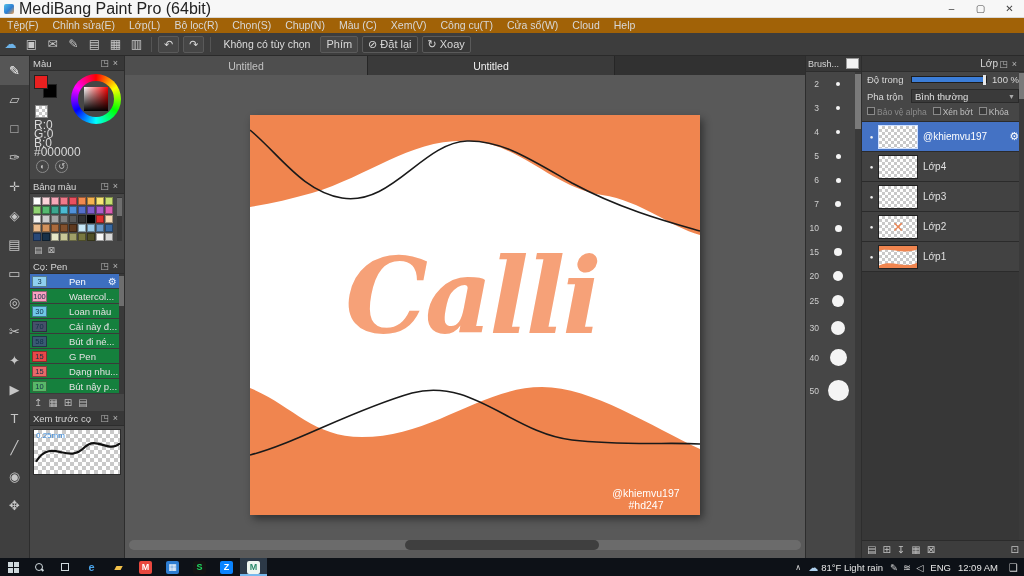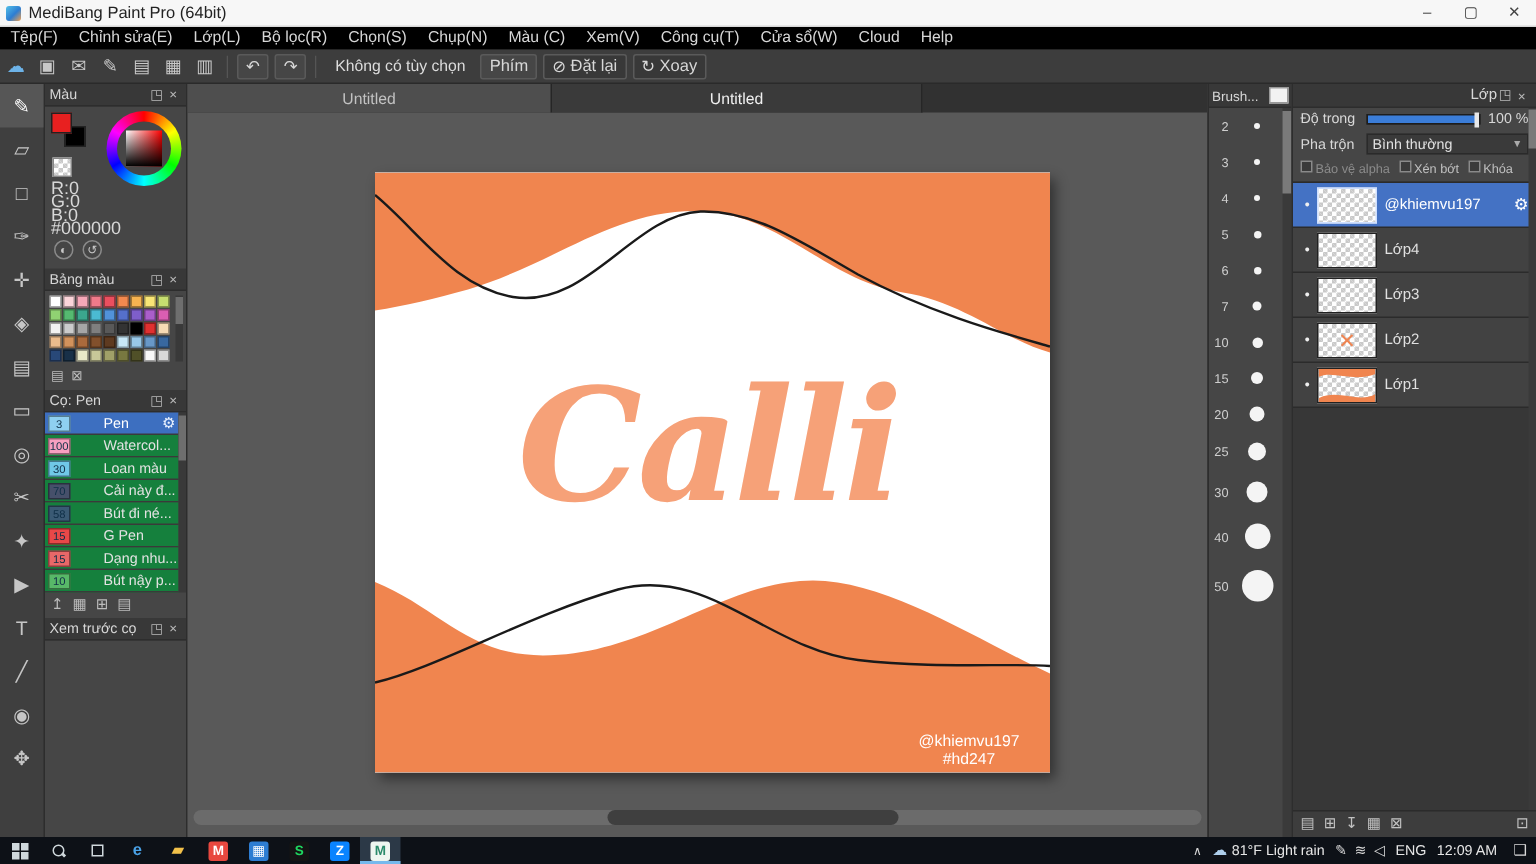--- a/index.html
+++ b/index.html
@@ -5,27 +5,27 @@
   * { margin:0; padding:0; box-sizing:border-box; }
   html,body { width:1024px; height:576px; overflow:hidden; background:#222;
     font-family:"Liberation Sans","DejaVu Sans",sans-serif; font-size:11px; }
   .app { width:1024px; height:576px; display:flex; flex-direction:column; }
 
   
   .titlebar { height:18px; background:#f7f7f7; display:flex; align-items:center; color:#222;
     border-bottom:1px solid #d8d8d8; flex:0 0 18px; }
   .app-ico { width:10px; height:10px; margin:0 5px 0 4px; border-radius:2px;
     background:linear-gradient(135deg,#53c0e8,#2d7dd2 55%,#f2a14f); }
-  .titletext { font-size:11px; }
+  .titletext { font-size:16px; }
   .win-btns { margin-left:auto; display:flex; height:100%; }
   .win-btn { width:29px; display:flex; align-items:center; justify-content:center;
     font-size:10px; color:#444; cursor:default; }
 
   
-  .menubar { height:15px; background:#000000; display:flex; align-items:flex-end; color:#d8d8d8;
+  .menubar { height:15px; background:#a16207; display:flex; align-items:flex-end; color:#d8d8d8;
     flex:0 0 15px; }
   .menu-item { padding:0 7px; font-size:10.5px; line-height:15px; white-space:nowrap; }
 
   
   .toolbar { height:23px; background:#3d3d3d; border-bottom:1px solid #2a2a2a; display:flex;
     align-items:center; color:#cfcfcf; flex:0 0 23px; }
   #tb-icons { display:flex; align-items:center; }
   .tb-icon { width:21px; text-align:center; font-size:12px; color:#c8c8c8; }
   .tb-sep { width:1px; height:15px; background:#2a2a2a; margin:0 4px; border-right:1px solid #555; }
   .tb-btn { height:17px; min-width:20px; margin:0 2px; background:#464646; border:1px solid #5a5a5a;
@@ -422,20 +422,26 @@
           <span>▤</span>
         </div>
       </div>
 
       <div>
         <div class="panel-h">
           <span class="ph-title">Xem trước cọ</span>
           <span class="ph-ico">◳</span>
           <span class="ph-ico">×</span>
         </div>
+        <div class="preview-body checker">
+          <span class="preview-size">0.25mm</span>
+          <svg viewBox="0 0 90 44" width="88" height="44">
+            <path d="M2,32 C18,6 34,36 52,17 C64,5 76,24 88,13" stroke="#111" fill="none" stroke-width="2.2"></path>
+          </svg>
+        </div>
       </div>
     </div>
 
     <div class="canvas-col">
       <div class="tabbar">
         <div class="tab inactive">Untitled</div>
         <div class="tab active">Untitled</div>
       </div>
       <div class="canvas-viewport">
         <div class="canvas">

